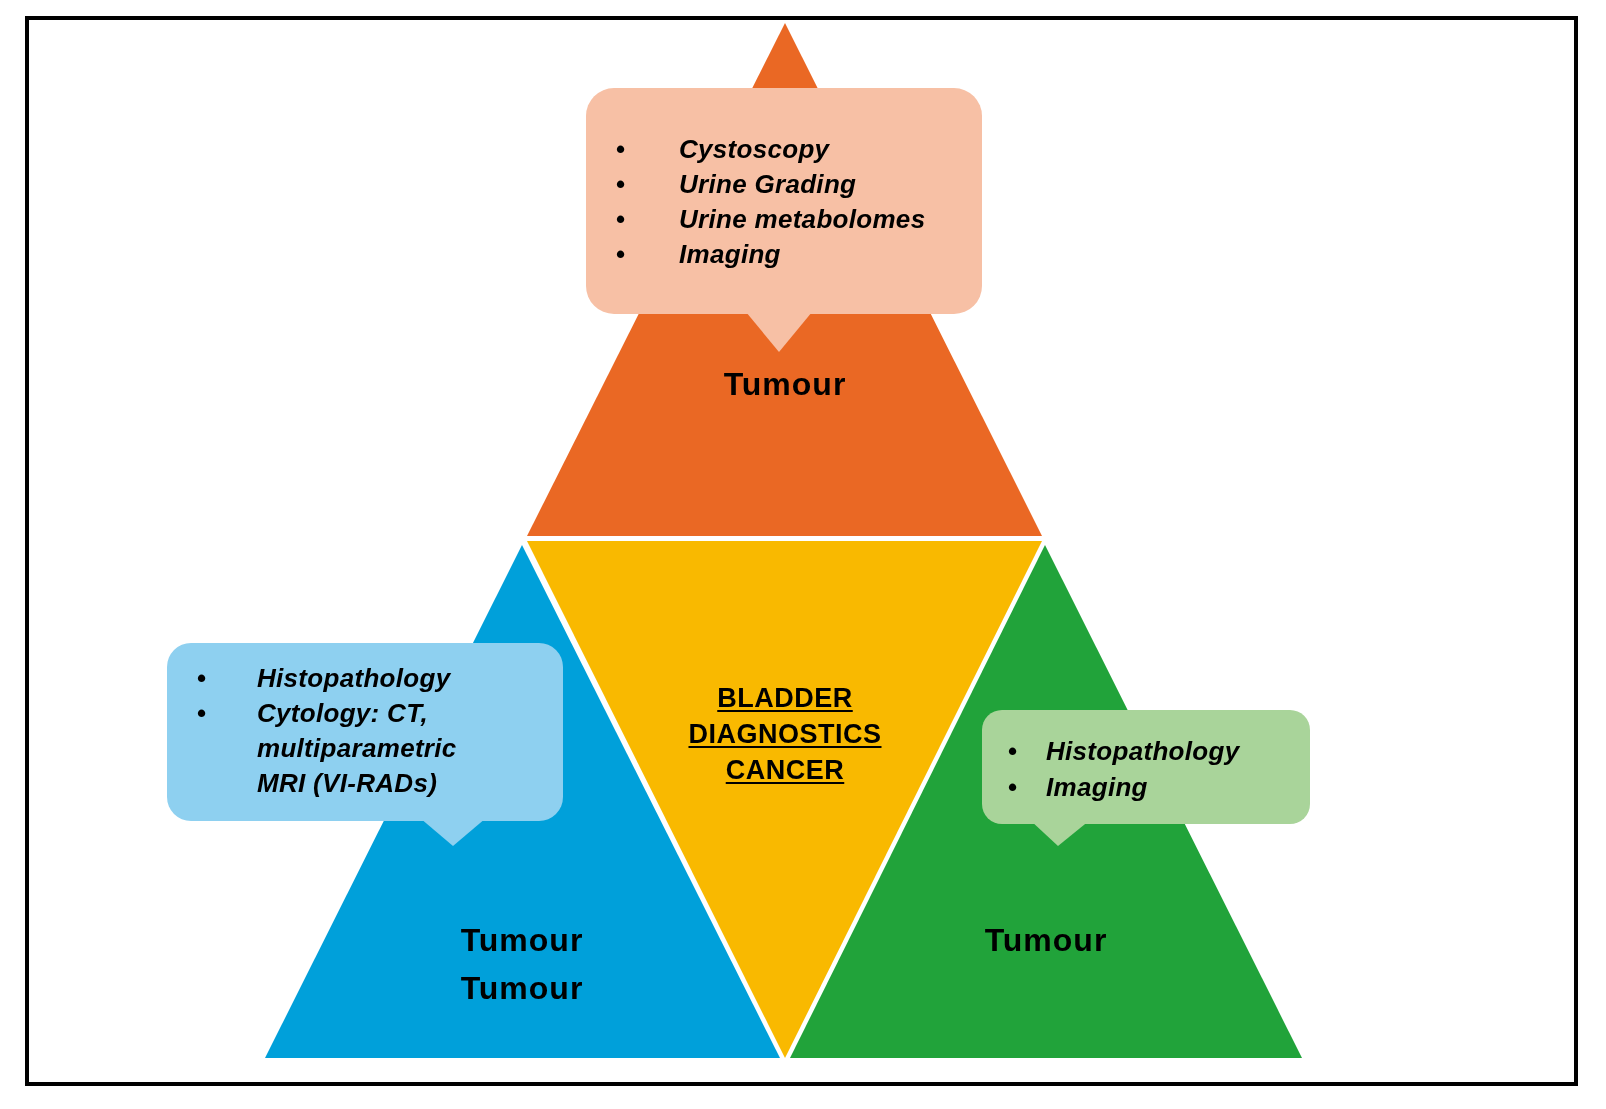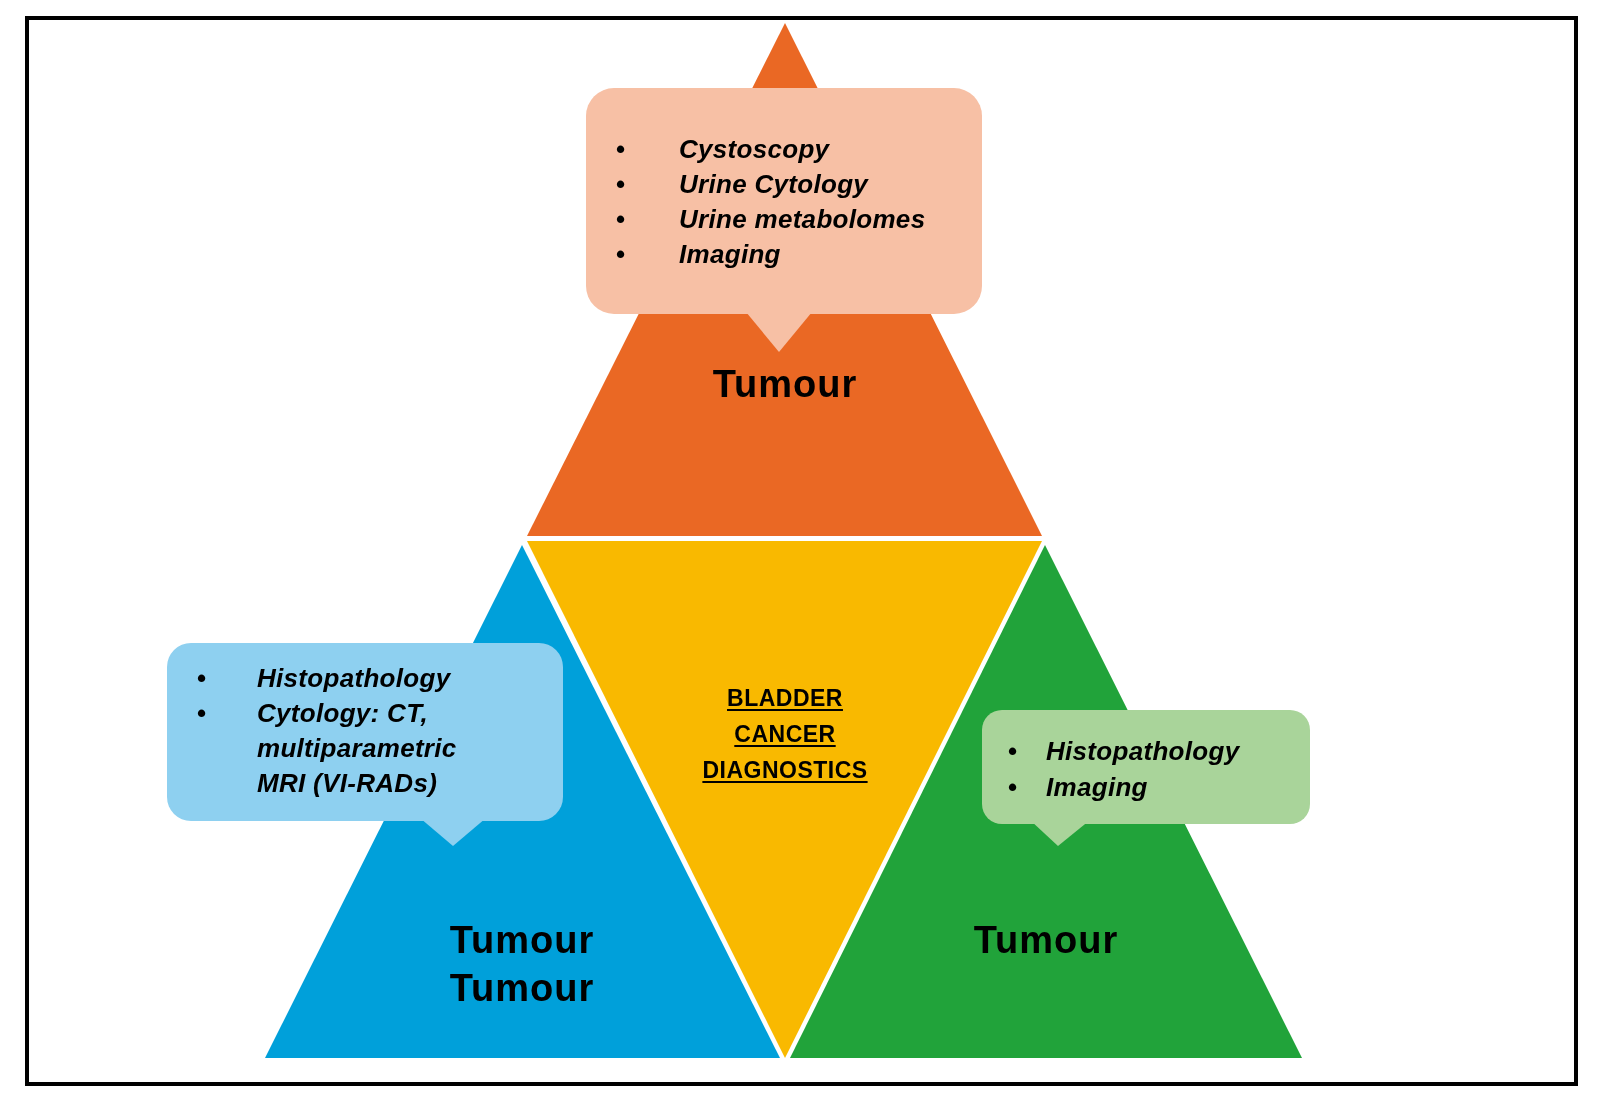--- a/index.html
+++ b/index.html
@@ -3,22 +3,22 @@
 <meta charset="utf-8">
 <style>
   html, body { margin:0; padding:0; background:#ffffff; }
   body { width:1606px; height:1109px; position:relative; overflow:hidden; font-family:"Liberation Sans", sans-serif; }
   #frame { position:absolute; left:25px; top:16px; width:1553px; height:1070px; border:4px solid #000; box-sizing:border-box; }
   svg#diagram { position:absolute; left:0; top:0; }
   .callout { position:absolute; border-radius:28px; box-sizing:border-box; }
   .callout ul { list-style:none; margin:0; padding:0; }
   .callout li { position:relative; font-style:italic; font-weight:bold; color:#000; font-family:"Liberation Sans", sans-serif; letter-spacing:0.3px; }
   .callout li .bullet { position:absolute; font-style:normal; }
-  .label { position:absolute; text-align:center; font-weight:bold; color:#000; font-family:"Liberation Sans", sans-serif; font-size:38px; line-height:48px; letter-spacing:1px; }
-  .center-label { position:absolute; text-align:center; font-weight:bold; color:#000; font-size:23px; line-height:36px; text-decoration:underline; text-decoration-thickness:2px; text-underline-offset:3px; letter-spacing:0.5px; }
+  .label { position:absolute; text-align:center; font-weight:bold; color:#000; font-family:"Liberation Sans", sans-serif; font-size:32px; line-height:48px; letter-spacing:1px; }
+  .center-label { position:absolute; text-align:center; font-weight:bold; color:#000; font-size:27px; line-height:36px; text-decoration:underline; text-decoration-thickness:2px; text-underline-offset:3px; letter-spacing:0.5px; }
 </style>
 </head>
 <body>
 
 <div id="frame"></div>
 
 <svg id="diagram" width="1606" height="1109">
   <polygon id="tri-detection" points="785,23 527,536 1042,536" fill="#EA6824"></polygon>
   <polygon id="tri-center" points="527,541 1042,541 785,1058" fill="#F9B900"></polygon>
   <polygon id="tri-staging" points="522,545 265,1058 780,1058" fill="#00A0DA"></polygon>
@@ -30,21 +30,21 @@
 </svg>
 
 <div class="callout" id="callout-detection" style="left: 586px; top: 88px; width: 396px; height: 226px; background: rgb(247, 192, 165);">
   <ul style="padding-top:44px;">
     <li style="font-size:26px; line-height:35px; padding-left:93px;">
       <span class="bullet" style="left:30px;">•</span>
       <span>Cystoscopy</span>
     </li>
     <li style="font-size:26px; line-height:35px; padding-left:93px;">
       <span class="bullet" style="left:30px;">•</span>
-      <span>Urine Cytology</span>
+      <span>Urine Grading</span>
     </li>
     <li style="font-size:26px; line-height:35px; padding-left:93px;">
       <span class="bullet" style="left:30px;">•</span>
       <span>Urine metabolomes</span>
     </li>
     <li style="font-size:26px; line-height:35px; padding-left:93px;">
       <span class="bullet" style="left:30px;">•</span>
       <span>Imaging</span>
     </li>
   </ul>
@@ -84,15 +84,15 @@
 <div class="label" style="left:372px; top:916px; width:300px;">
   <div>Tumour</div>
   <div>Tumour</div>
 </div>
 <div class="label" style="left:896px; top:916px; width:300px;">
   <div>Tumour</div>
 </div>
 
 <div class="center-label" style="left:635px; top:680px; width:300px;">
   <div>BLADDER</div>
+  <div>DIAGNOSTICS</div>
   <div>CANCER</div>
-  <div>DIAGNOSTICS</div>
 </div>
 
 </body></html>

